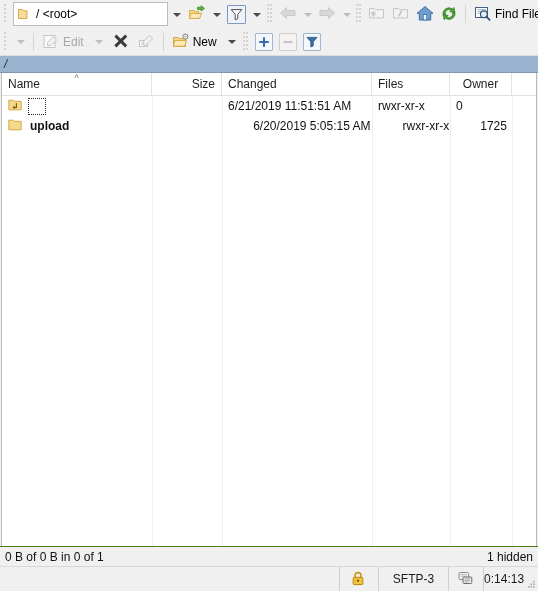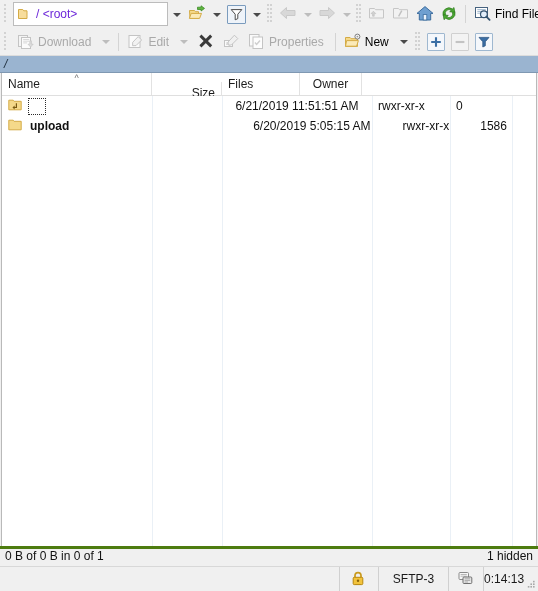--- a/index.html
+++ b/index.html
@@ -32,21 +32,21 @@
       repeating-linear-gradient(to bottom,#cfcfcf 0,#cfcfcf 2px,transparent 2px,transparent 4px),
       repeating-linear-gradient(to bottom,#cfcfcf 0,#cfcfcf 2px,transparent 2px,transparent 4px);
       background-size:2px 20px,2px 20px;background-repeat:repeat-y,repeat-y;}
   .sep{width:1px;height:18px;background:#d4d4d4;margin:0 4px;flex:0 0 auto;}
 
   .pathbox{
     display:flex;align-items:center;height:22px;
     background:#fff;border:1px solid #cfcfcf;
     padding:0 2px 0 3px;margin-right:1px;flex:0 0 auto;
   }
-  .pathbox .ptext{margin-left:3px;font-size:12px;color:#6d28d9;white-space:nowrap;}
+  .pathbox .ptext{margin-left:3px;font-size:12px;color:#000000;white-space:nowrap;}
   .pathbox.focused{border-color:#bcbcbc;}
 
   .tbtn{
     display:flex;align-items:center;height:24px;padding:0 3px;
     border:1px solid transparent;border-radius:2px;flex:0 0 auto;cursor:default;
   }
   .tbtn .lbl{margin:0 3px;white-space:nowrap;font-size:12px;}
   .tbtn.disabled .lbl{color:#a9a9a9;}
   .caret{
     width:0;height:0;border-left:4px solid transparent;border-right:4px solid transparent;
@@ -93,23 +93,23 @@
   .gridlines i{position:absolute;top:0;bottom:0;width:1px;background:#eaf0f6;}
   .row{display:flex;height:20px;align-items:center;position:relative;}
   .cell{box-sizing:border-box;padding:0 6px;font-size:12px;color:#111;display:flex;align-items:center;
     height:20px;overflow:hidden;white-space:nowrap;}
   .cell.r{justify-content:flex-end;}
   .namecell{display:flex;align-items:center;gap:4px;}
   .focusbox{outline:1px dotted #2b2b2b;outline-offset:0;padding:0 2px;margin-left:1px;min-width:12px;height:15px;display:flex;align-items:center;}
 
   
   .sel{
-    height:20px;display:flex;justify-content:space-between;
+    height:20px;display:flex;align-items:center;justify-content:space-between;
     background:#f0f0f0;padding:0 5px;box-sizing:border-box;font-size:12px;color:#111;
-    border-top:3px solid #4d7c0f;
+    border-top:1px solid #4d7c0f;
   }
   .statusbar{
     height:25px;display:flex;align-items:stretch;background:#f0f0f0;
     border-top:1px solid #d8d8d8;box-sizing:border-box;padding-left:24px;
   }
   .sbcell{
     display:flex;align-items:center;justify-content:center;
     border-right:1px solid #d0d0d0;box-sizing:border-box;font-size:12px;color:#1a1a1a;
   }
   .sbcell.first{border-right:1px solid #d0d0d0;}
@@ -240,31 +240,20 @@
       </span>
       <span class="lbl">Find Files</span>
     </div>
 
   </div>
 
   <div class="toolbar row2">
 
     <div class="grip"></div>
 
-    <div class="tbtn disabled">
-      <span class="ico18">
-        <svg width="18" height="17" viewBox="0 0 18 17">
-          <rect x="1.5" y="2.5" width="9" height="11" fill="#f4f4f4" stroke="#c4c4c4"></rect>
-          <rect x="4.5" y="4.5" width="9" height="11" fill="#fbfbfb" stroke="#c4c4c4"></rect>
-          <path d="M6.2 6.5h6M6.2 8.2h6M6.2 9.9h4" stroke="#d4d4d4" stroke-width=".9"></path>
-          <path d="M14.4 7.8v3.4h1.8l-2.6 2.8-2.6-2.8h1.8V7.8z" fill="#dedede" stroke="#c4c4c4" stroke-width=".7"></path>
-        </svg>
-      </span>
-      <span class="lbl">Download</span>
-    </div>
     <div class="caretbtn" style="width:14px;justify-content:center;">
       <span class="caret dim" style="margin:1px 0 0 0;"></span>
     </div>
 
     <div class="sep"></div>
 
     <div class="tbtn disabled">
       <span class="ico18">
         <svg width="18" height="17" viewBox="0 0 18 17">
           <rect x="2" y="2.5" width="11" height="12" fill="#fbfbfb" stroke="#c4c4c4"></rect>
@@ -288,30 +277,20 @@
     <div class="tbtn disabled" style="padding:0 2px;">
       <span class="ico18">
         <svg width="18" height="17" viewBox="0 0 18 17">
           <rect x="1.5" y="7.5" width="8" height="6" fill="#fafafa" stroke="#c4c4c4"></rect>
           <text x="3" y="12.4" font-size="5" fill="#bdbdbd" font-family="Liberation Sans, sans-serif">a|</text>
           <path d="M11.4 2.2 14.8 5.6 8.4 12H5.2l-.1-3z" fill="#f0f0f0" stroke="#c0c0c0" stroke-width=".9"></path>
         </svg>
       </span>
     </div>
 
-    <div class="tbtn disabled">
-      <span class="ico18">
-        <svg width="18" height="17" viewBox="0 0 18 17">
-          <rect x="1.5" y="1.5" width="9.5" height="11.5" fill="#fafafa" stroke="#c4c4c4"></rect>
-          <rect x="5" y="4" width="9.5" height="11.5" fill="#fdfdfd" stroke="#c4c4c4"></rect>
-          <path d="M7 9.6 8.6 11.4 12 7.6" stroke="#cfcfcf" stroke-width="1.5" fill="none"></path>
-        </svg>
-      </span>
-      <span class="lbl">Properties</span>
-    </div>
 
     <div class="sep"></div>
 
     <div class="tbtn">
       <span class="ico18">
         <svg width="18" height="17" viewBox="0 0 18 17">
           <path d="M1.5 4.5h4.6l1 1.2h6.4v7.8h-12z" fill="#f5d98a" stroke="#d4ab46"></path>
           <path d="M2.6 7.6h11.8l-1.8 5.6H1.5z" fill="#fbeab8" stroke="#d4ab46"></path>
           <circle cx="13.4" cy="3.6" r="2.5" fill="#f3f3f3" stroke="#7d7d7d" stroke-width="1"></circle>
           <circle cx="13.4" cy="3.6" r=".9" fill="#9a9a9a"></circle>
@@ -354,22 +333,25 @@
     <span class="pt">/</span>
   </div>
 
   <div class="listwrap">
 
     <div class="hdr">
       <div class="hc" style="width:150px;">
         <span>Name</span>
         <span class="sortmark">^</span>
       </div>
-      <div class="hc r" style="width:70px;margin-top:9px;">
+      <div class="hc r" style="width:70px;">
         <span>Size</span>
+      </div>
+      <div class="hc" style="width:150px;">
+        <span>Changed</span>
       </div>
       <div class="hc" style="width:78px;">
         <span>Files</span>
       </div>
       <div class="hc" style="width:62px;justify-content:center;">
         <span>Owner</span>
       </div>
       <div class="hc" style="flex:1 1 auto;border-right:none;"></div>
     </div>
 
@@ -391,21 +373,21 @@
               <path d="M6.6 7.6 4.5 9.6 6.6 11.4z" fill="#7a5a12"></path>
             </svg>
           </span>
           <span class="focusbox">
             <span></span>
           </span>
         </div>
         <div class="cell r" style="width:70px;">
           <span></span>
         </div>
-        <div class="cell" style="width:150px;justify-content:center;">
+        <div class="cell" style="width:150px;">
           <span>6/21/2019 11:51:51 AM</span>
         </div>
         <div class="cell" style="width:78px;">
           <span>rwxr-xr-x</span>
         </div>
         <div class="cell" style="width:62px;">
           <span>0</span>
         </div>
       </div>
 
@@ -421,21 +403,21 @@
         <div class="cell r" style="width:70px;">
           <span></span>
         </div>
         <div class="cell" style="width:150px;margin-left:26px;">
           <span>6/20/2019 5:05:15 AM</span>
         </div>
         <div class="cell" style="width:78px;">
           <span>rwxr-xr-x</span>
         </div>
         <div class="cell" style="width:62px;">
-          <span>1586</span>
+          <span>1725</span>
         </div>
       </div>
     </div>
   </div>
 
   <div class="sel">
     <span>0 B of 0 B in 0 of 1</span>
     <span>1 hidden</span>
   </div>
 

